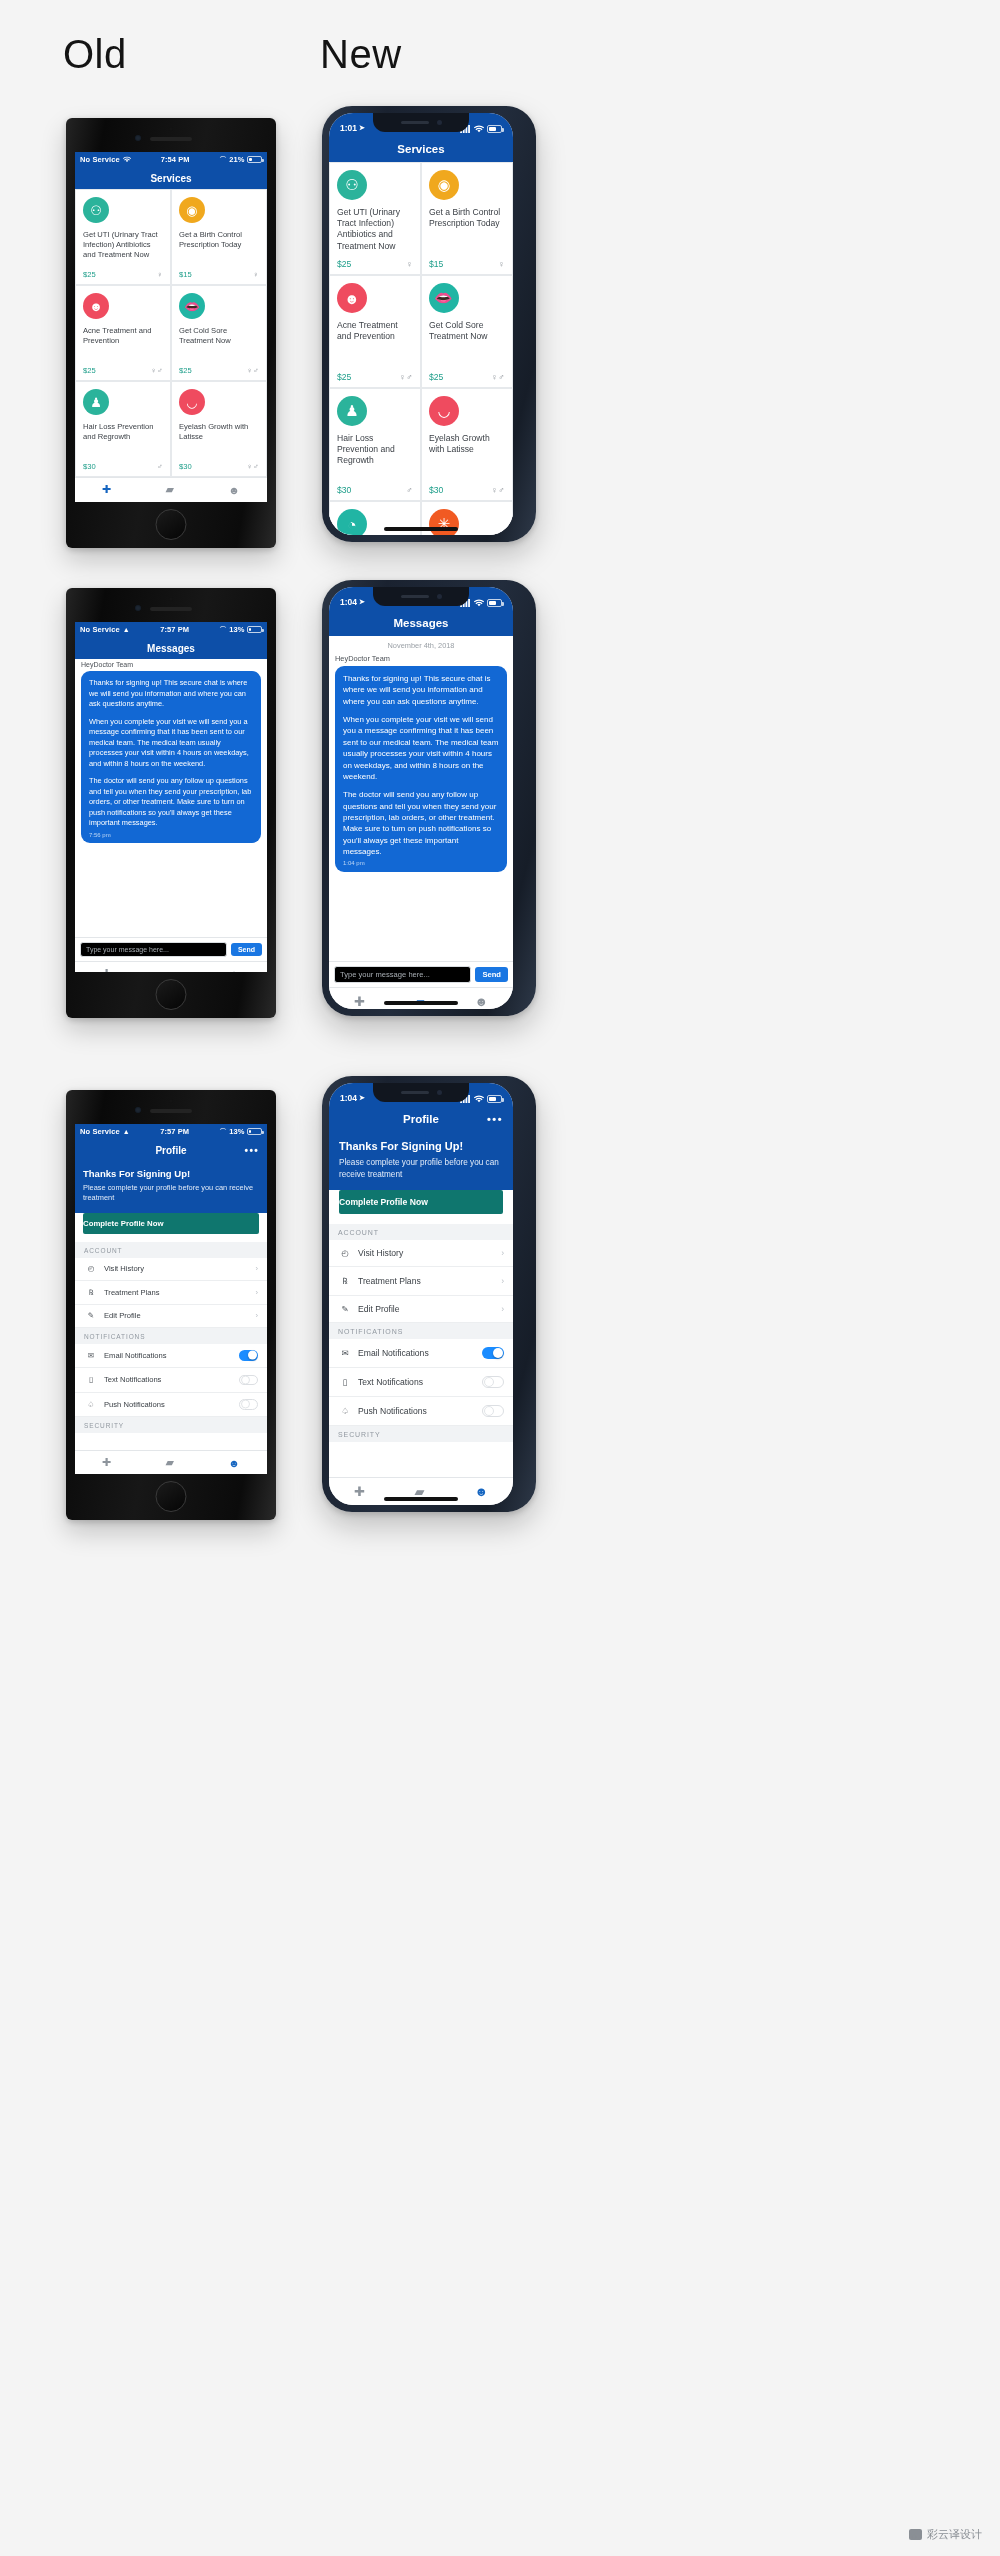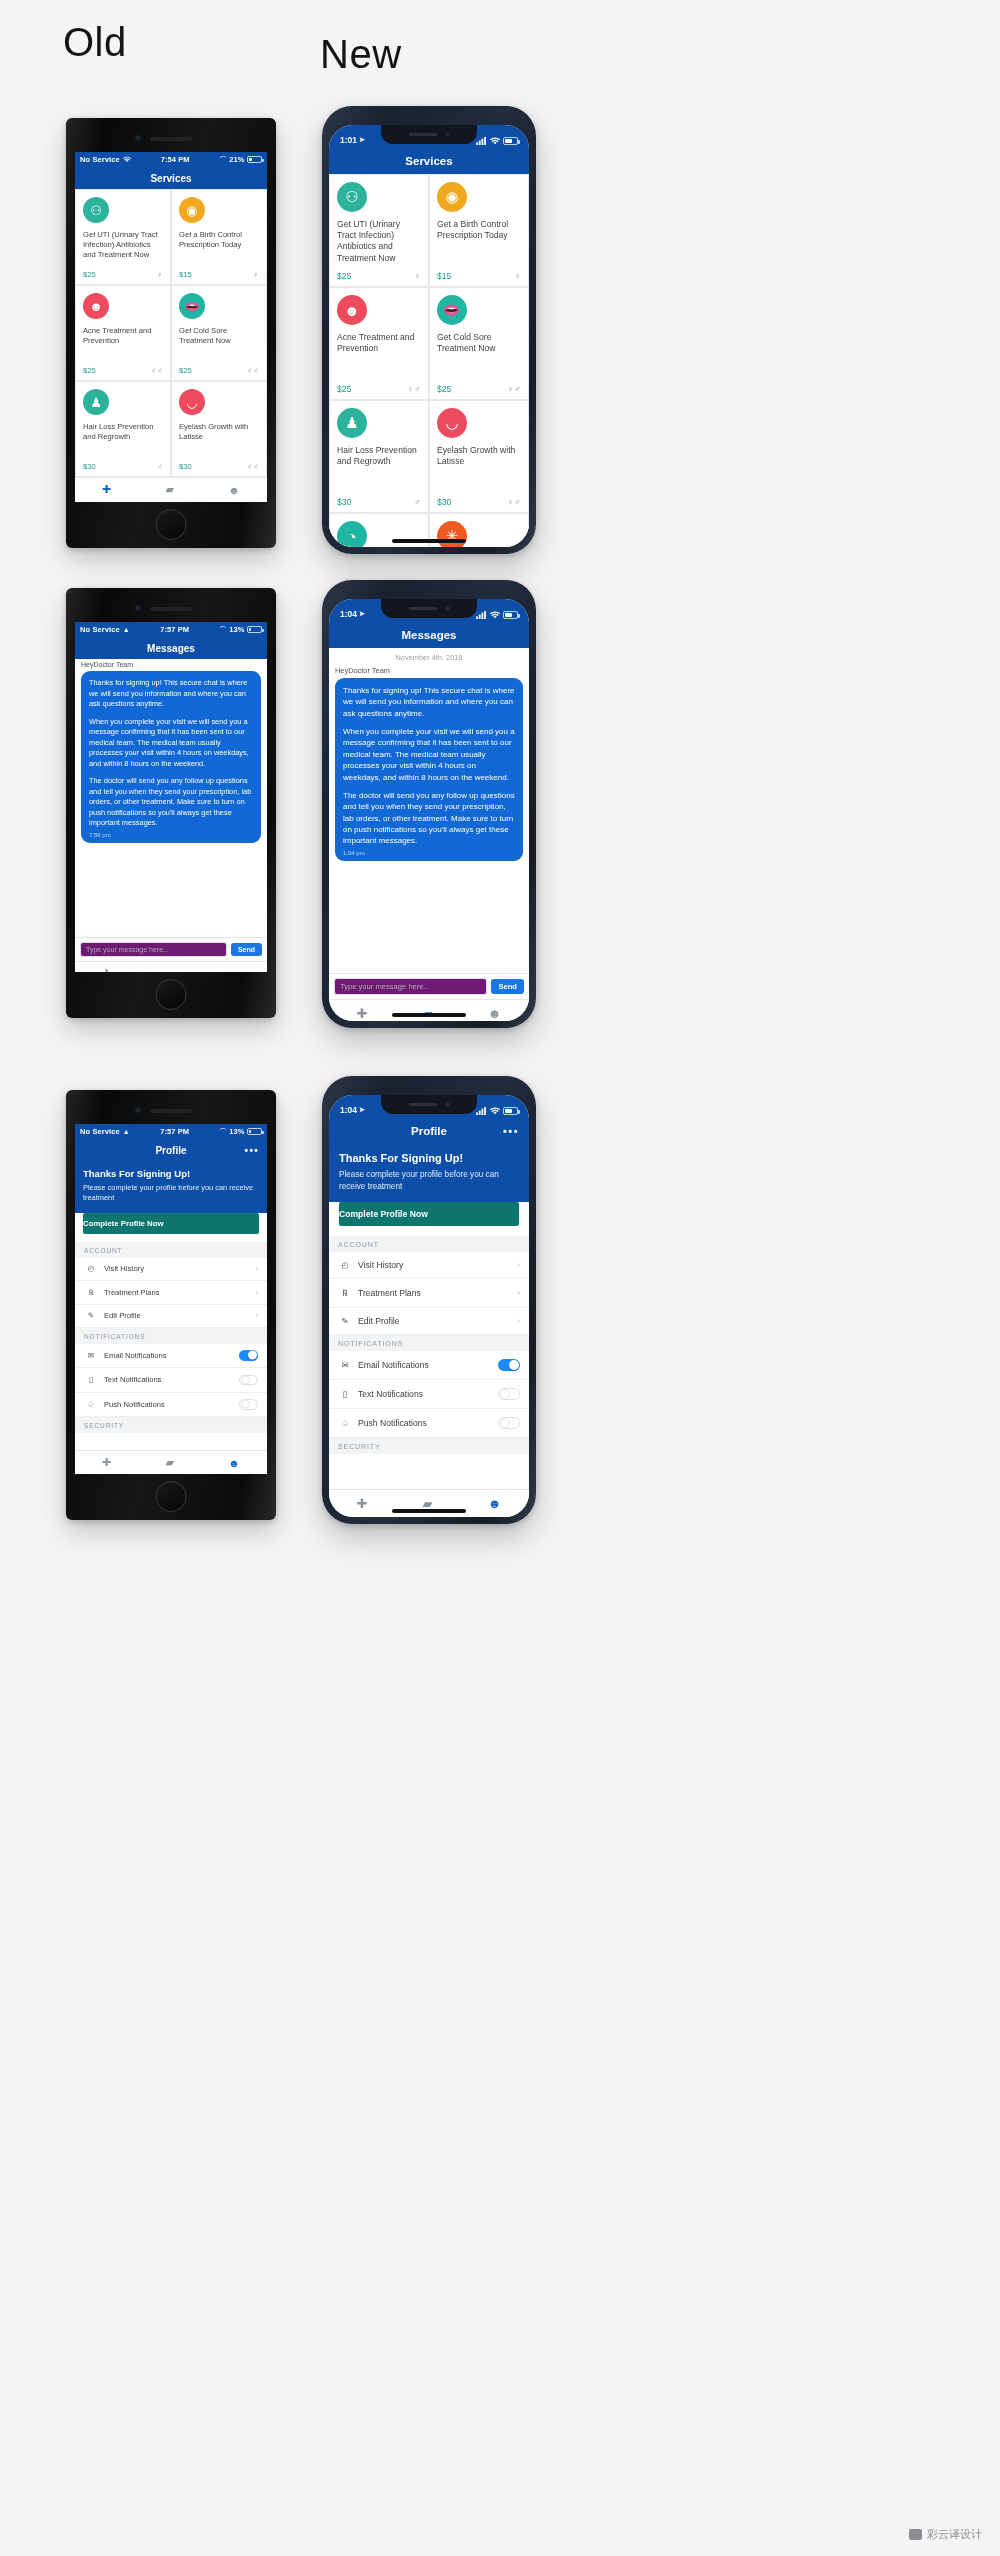--- a/index.html
+++ b/index.html
@@ -13,21 +13,21 @@
   .stage { position:absolute; inset:0; }
 
   
   .col-head {
     position:absolute;
     font-size:40px;
     font-weight:400;
     color:#141414;
     letter-spacing:0.5px;
   }
-  #head-old { left:63px; top:20px; }
+  #head-old { left:63px; top:32px; }
   #head-new { left:320px; top:32px; }
 
   
   .phone { position:absolute; }
 
   
   .old-shell {
     width:210px;
     border-radius:6px;
     background:linear-gradient(100deg,#242424 0%,#090909 14%,#171717 50%,#0b0b0b 86%,#2a2a2a 100%);
@@ -63,23 +63,23 @@
   
   .x-shell {
     width:214px;
     border-radius:30px;
     background:linear-gradient(105deg,#2b3646 0%,#1a2230 20%,#222c3c 55%,#161d28 85%,#2e3949 100%);
     padding:7px;
     box-shadow:0 14px 30px rgba(0,0,0,.22), 0 2px 6px rgba(0,0,0,.18);
     position:relative;
   }
   .x-screen {
-    width:200px; height:422px;
+    width:184px; height:422px;
     border-radius:24px; overflow:hidden;
-    background:#fff; position:relative;margin-top:12px;
+    background:#fff; position:relative;
   }
   .notch {
     position:absolute; top:0; left:50%; transform:translateX(-50%);
     width:96px;height:19px; background:#11161f;
     border-bottom-left-radius:12px;border-bottom-right-radius:12px;
     z-index:40; display:flex; align-items:center; justify-content:center; gap:8px;
   }
   .notch .nspk { width:28px;height:3px;border-radius:2px;background:#2a313d; }
   .notch .ncam { width:5px;height:5px;border-radius:50%;background:#202838; }
   .home-indicator {
@@ -164,21 +164,21 @@
   .msg-date{ text-align:center;color:#9aa0a6; padding:5px 0 2px 0; }
   .msg-sender{ color:#4a4f55; padding:2px 6px 3px 6px; }
   .bub{ background:#1268d4;color:#fff;border-radius:9px;
         margin:0 6px; padding:7px 8px 4px 8px; line-height:1.42; position:relative; }
   .bub p{ margin:0 0 7px 0; }
   .bub p:last-of-type{ margin-bottom:2px; }
   .bub .tstamp{ color:#bcd6f5; }
   .composer{ display:flex;align-items:center;gap:4px;
      background:#fff;border-top:1px solid #e3e6e9;padding:4px 5px; }
   .composer .fld{ flex:1;border:1px solid #d9dde1;border-radius:3px;
-     color:#a7adb3; padding:3px 5px; background:#701a75; }
+     color:#a7adb3; padding:3px 5px; background:#000000; }
   .composer .send{ background:#1976e2;color:#fff;border-radius:3px;
      padding:3px 7px; font-weight:600; }
 
   
   .hero{ background:#0d4fa8;color:#fff; }
   .hero h3{ font-weight:700; }
   .hero p { color:#e3ecf9; }
   .cta{ background:#0f766e;color:#fff;font-weight:700; }
   .sec-hd{ background:#f1f3f5;color:#9198a0;letter-spacing:.9px;font-weight:400; }
   .row{ background:#fff;border-bottom:1px solid #eceef0;

